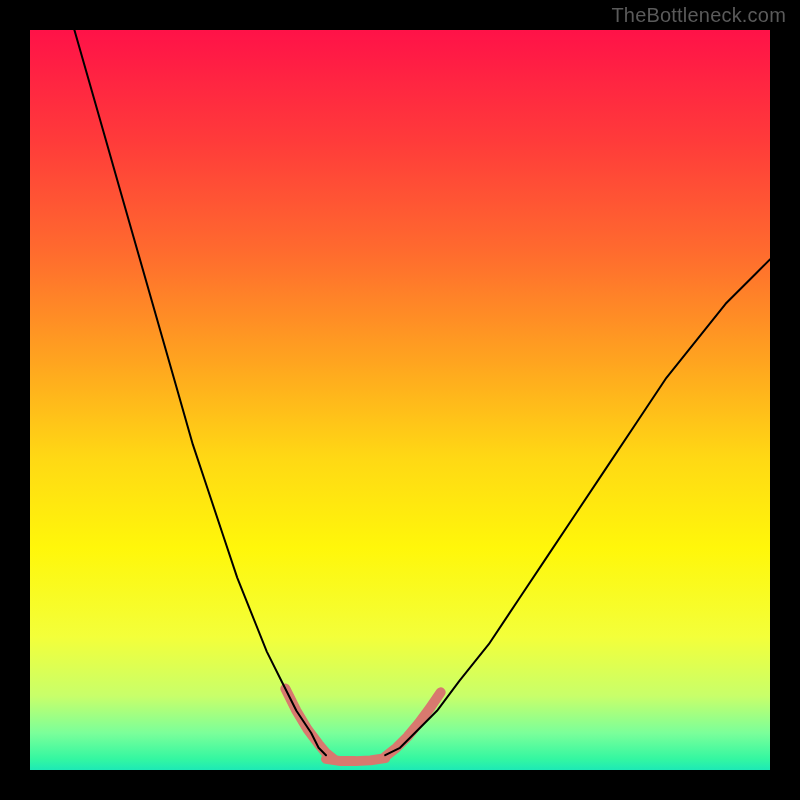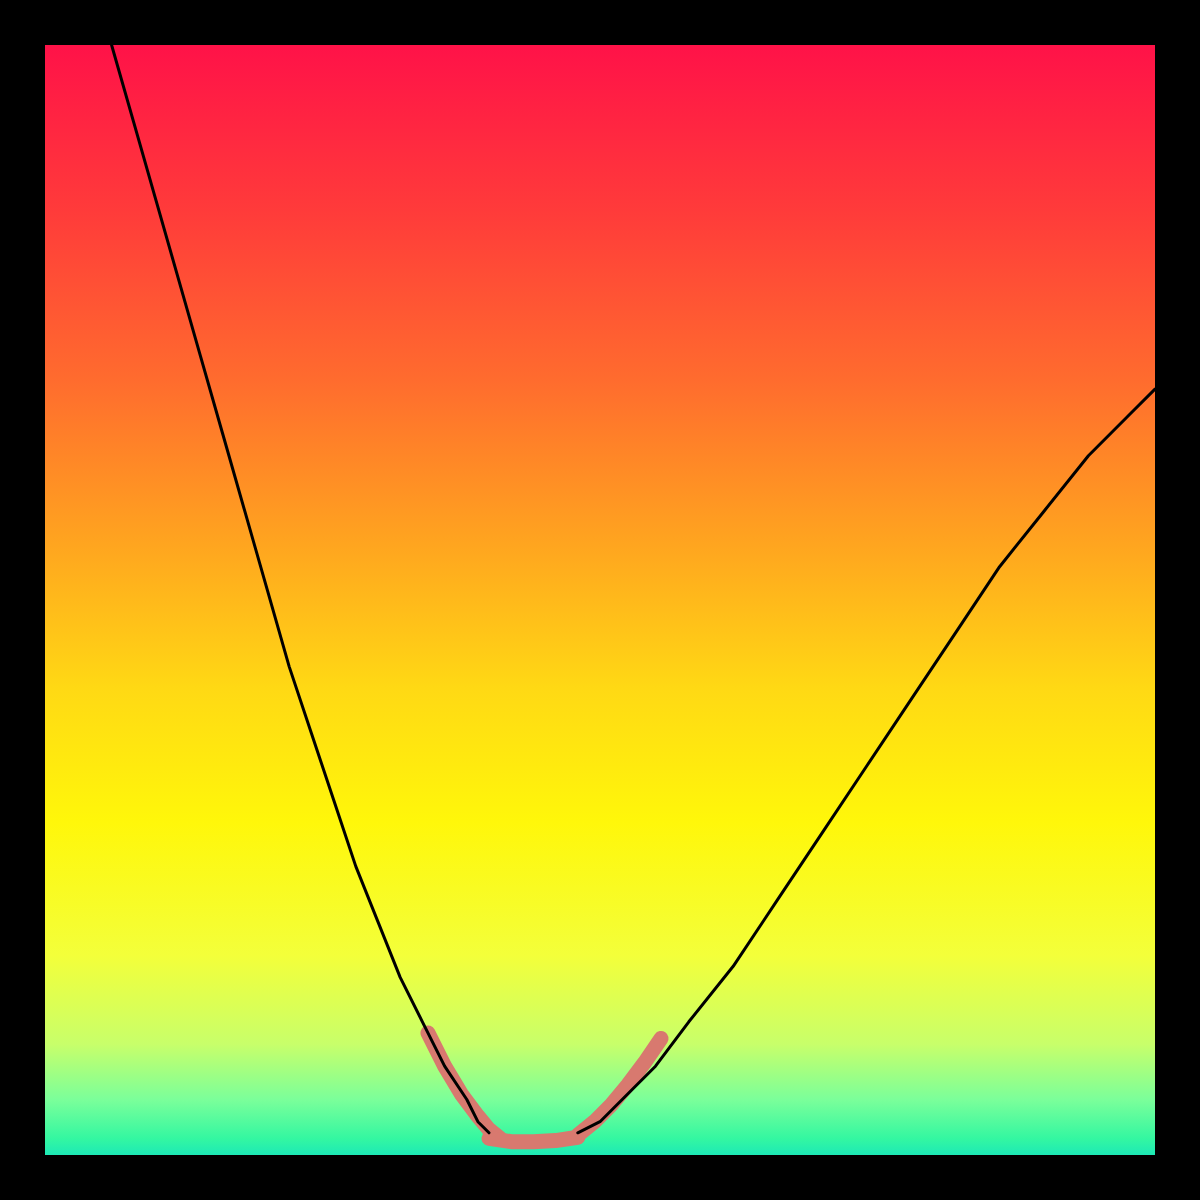--- a/index.html
+++ b/index.html
@@ -48,20 +48,21 @@
     top: 0;
     width: 740px;
     height: 740px;
   }
 </style>
 </head>
 <body>
 
 <div class="outer">
 
+  <div class="watermark">TheBottleneck.com</div>
 
   <div class="plot-frame">
 
     <svg class="gradient" viewBox="0 0 740 740" preserveAspectRatio="none">
       <defs>
         <linearGradient id="bg-grad" x1="0" y1="0" x2="0" y2="1">
             <stop offset="0%" stop-color="#ff1248"></stop>
             <stop offset="15%" stop-color="#ff3b3a"></stop>
             <stop offset="30%" stop-color="#ff6b2e"></stop>
             <stop offset="45%" stop-color="#ffa51f"></stop>

